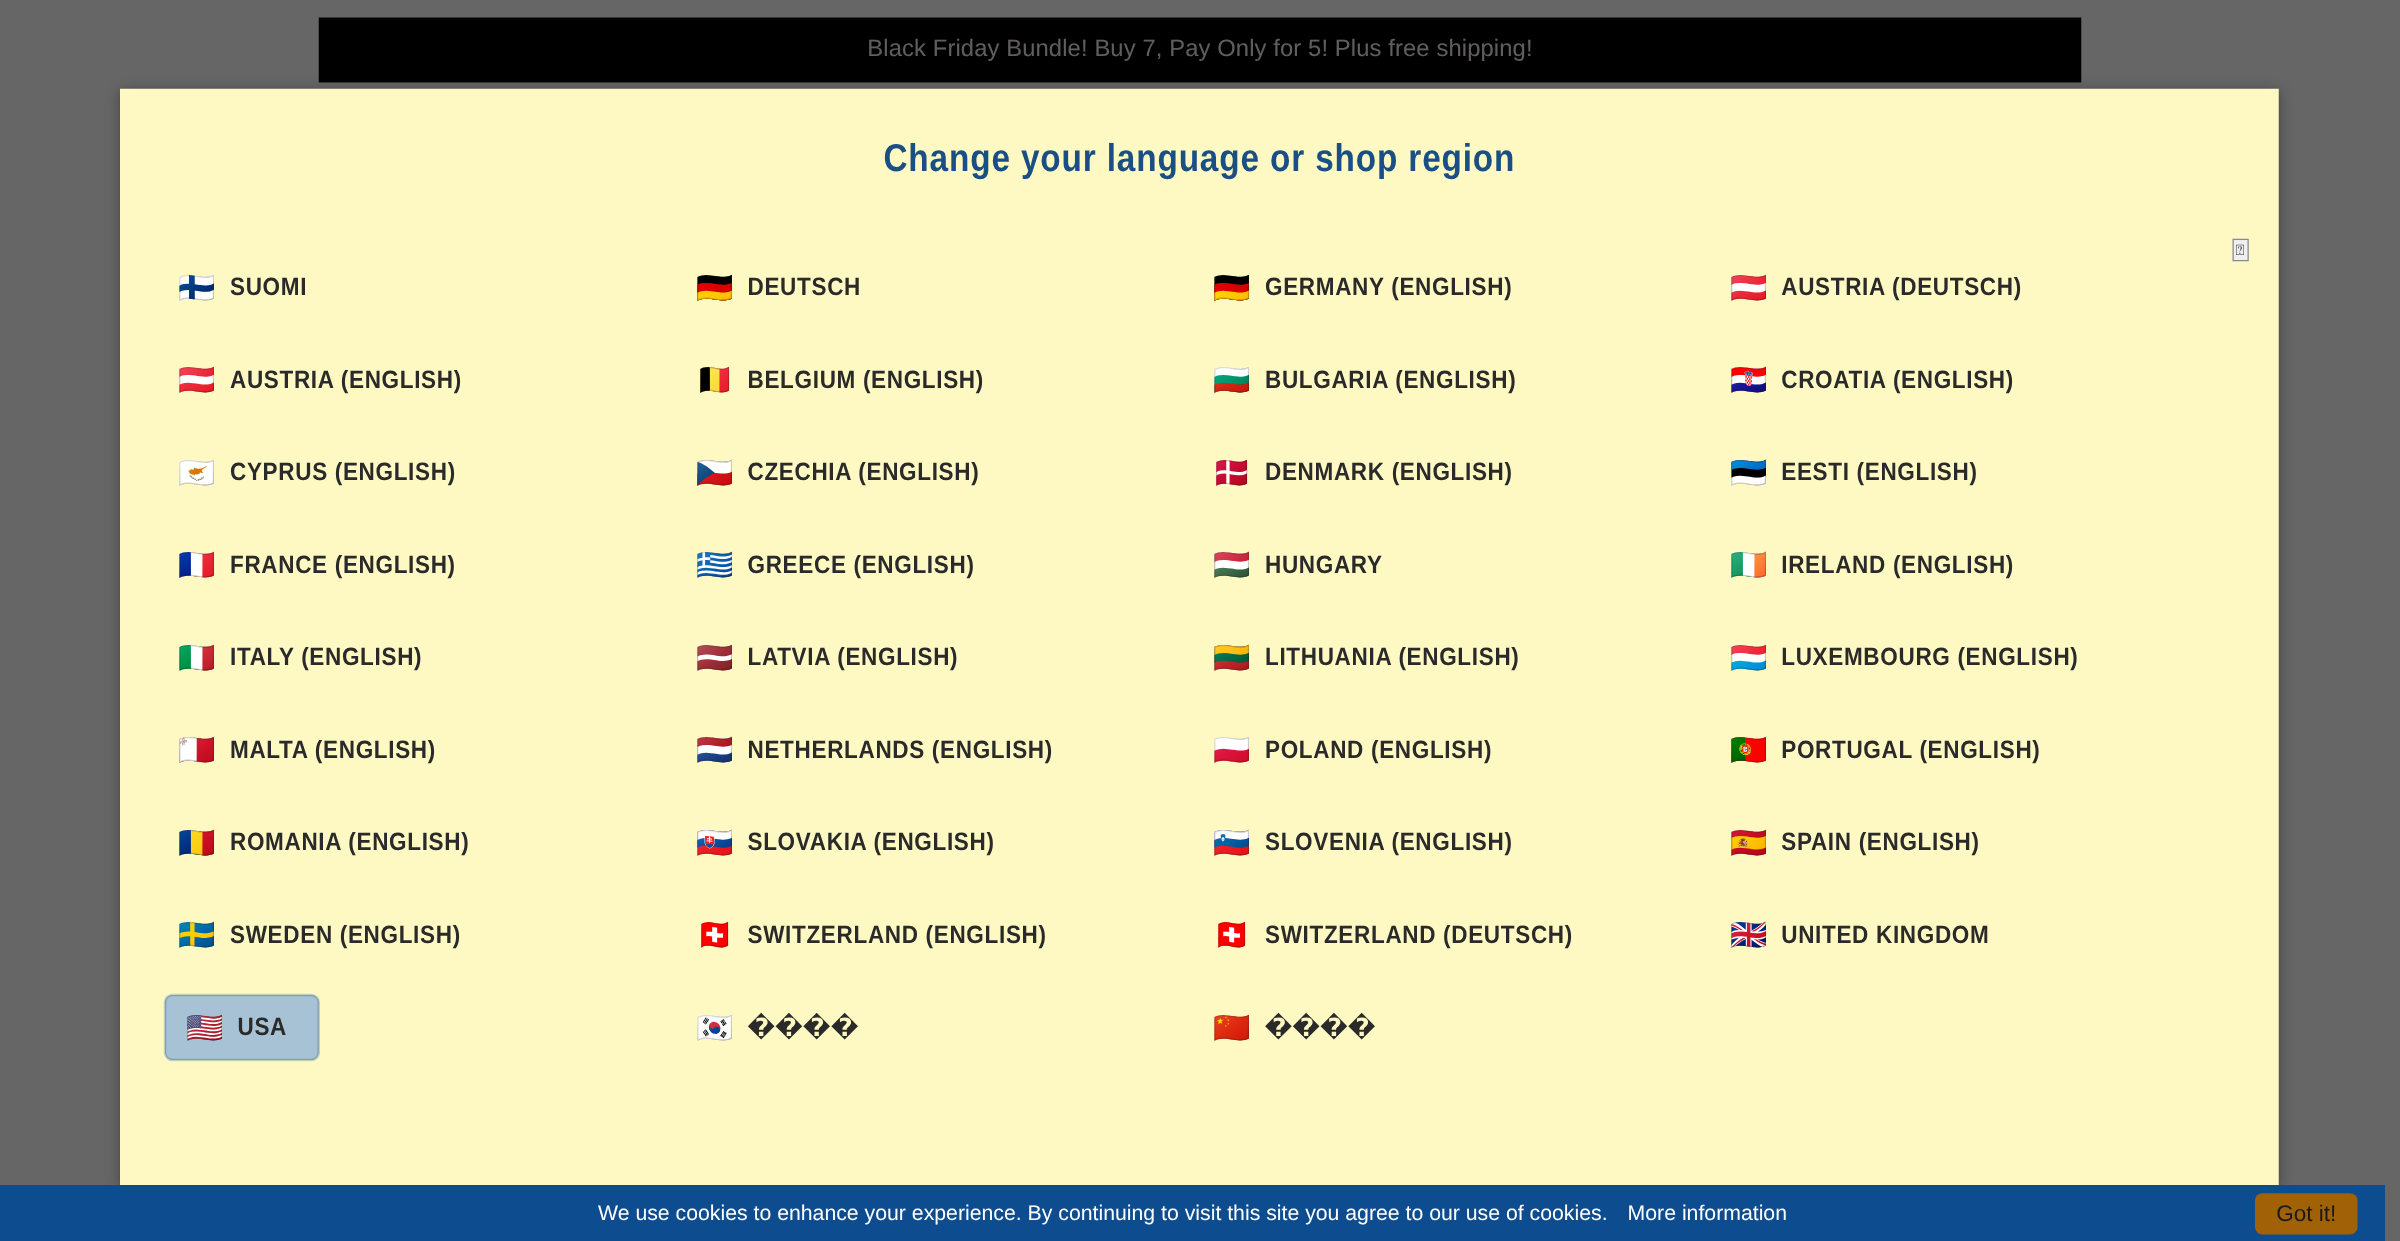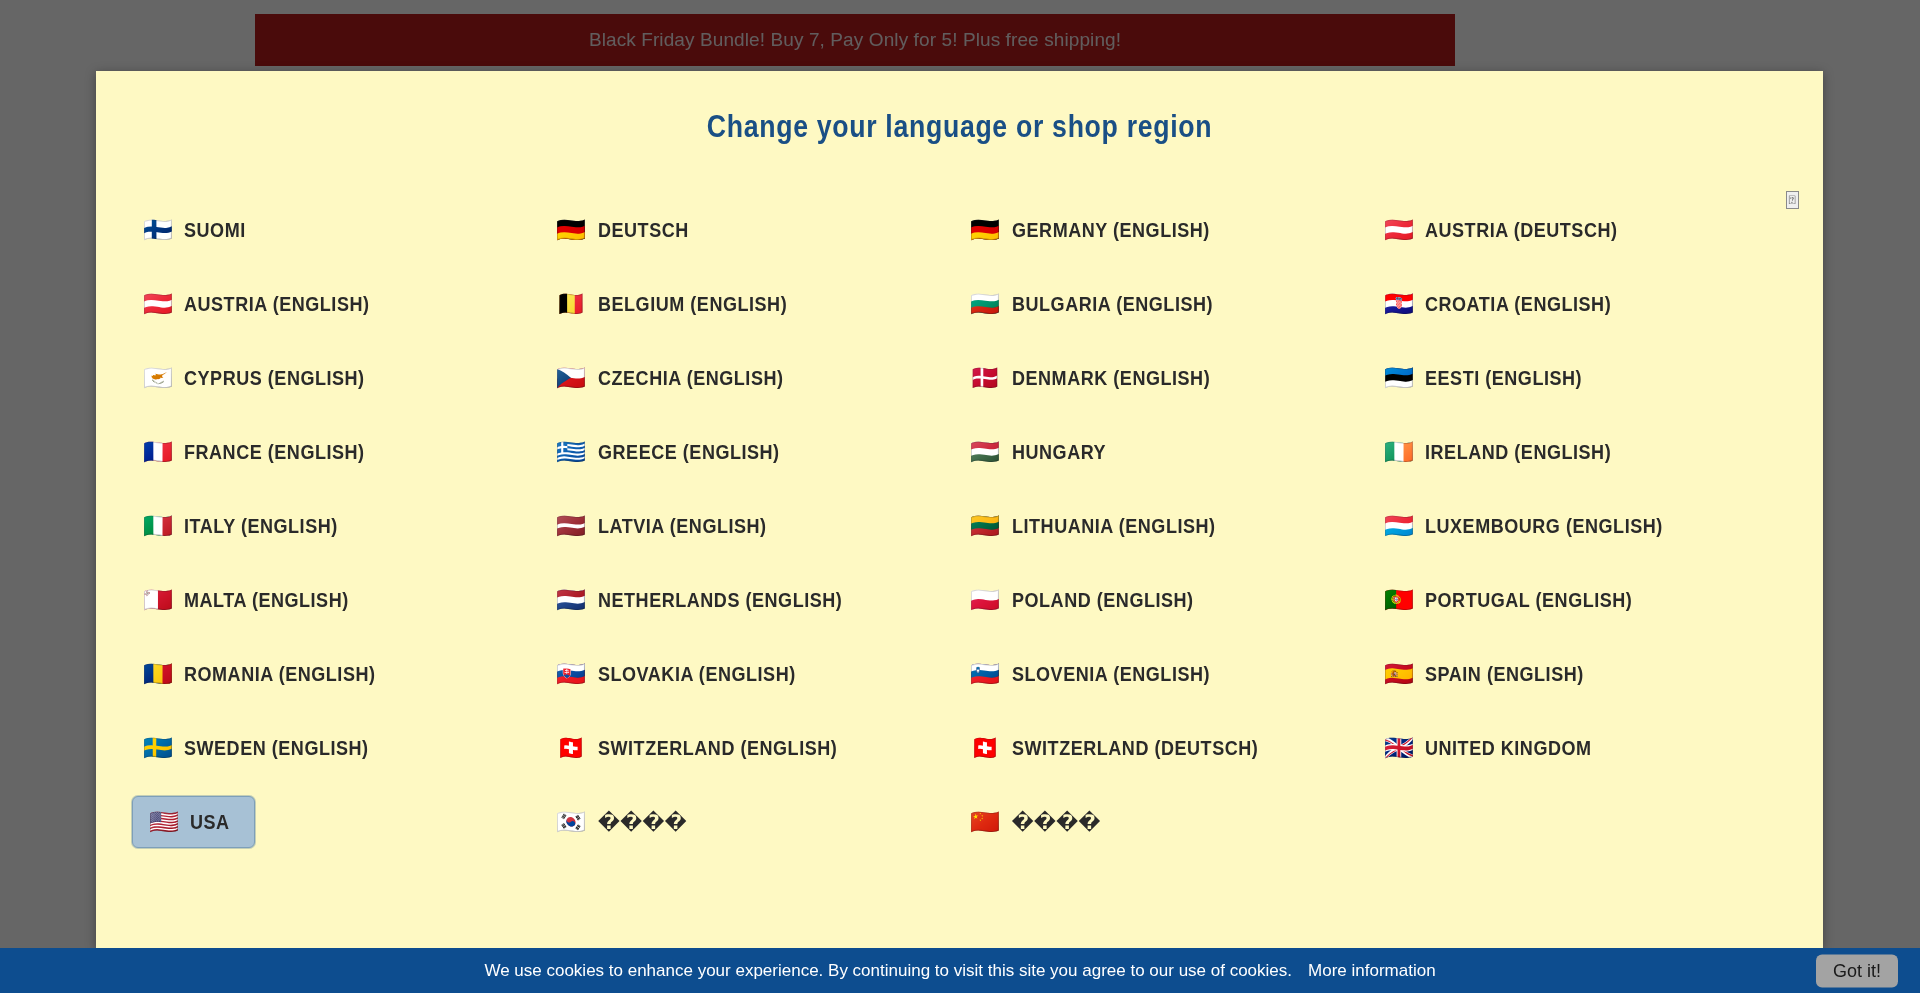--- a/index.html
+++ b/index.html
@@ -17,23 +17,23 @@
   #page {
     position: absolute;
     inset: 0;
     background: #ffffff;
   }
 
   #promo-banner {
     position: absolute;
     left: 255px;
     top: 14px;
-    width: 1200px;
+    width: 1410px;
     height: 52px;
-    background: #b91c1c;
+    background: #000000;
     color: #f2e9ea;
     display: flex;
     align-items: center;
     justify-content: center;
     font-size: 19px;
     font-family: "Liberation Sans", sans-serif;
     letter-spacing: .1px;
   }
 
   #page-heading {
@@ -172,21 +172,21 @@
     letter-spacing: 0;
   }
 
   
   .globe-icon svg { display: block; margin: 0 auto; }
 
   
   #cookie-bar {
     position: absolute;
     left: 0;
-    right: 0;
+    right: 12px;
     bottom: 0;
     height: 45px;
     background: #0b4b8c;
     background: #0d4d8f;
     display: flex;
     align-items: center;
     justify-content: center;
     z-index: 40;
   }
   #cookie-bar-inner {
@@ -206,21 +206,21 @@
     text-decoration: none;
     font-size: 17px;
     margin-left: 16px;
     font-family: "Liberation Sans", sans-serif;
   }
   #cookie-accept {
     position: absolute;
     right: 22px;
     top: 50%;
     transform: translateY(-50%);
-    background: #a3a3a3;
+    background: #a16207;
     border: none;
     border-radius: 6px;
     padding: 6px 17px;
     font-size: 18px;
     color: #1a1a1a;
     cursor: pointer;
     font-family: "Liberation Sans", sans-serif;
   }
 </style>
 </head>

